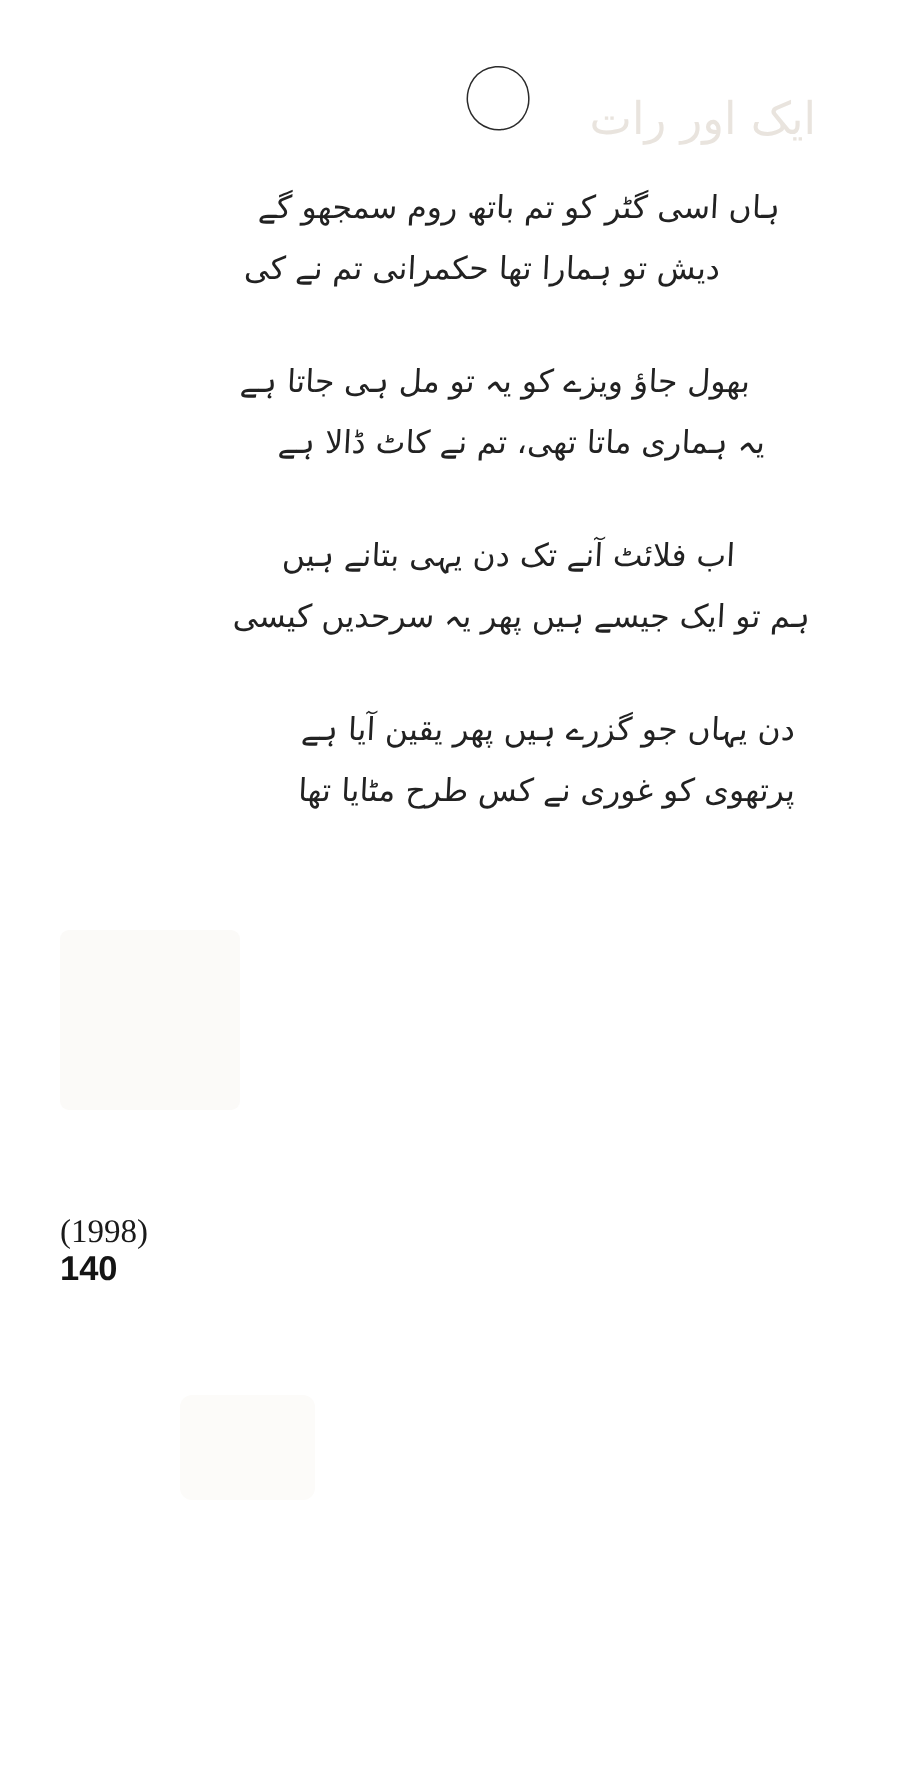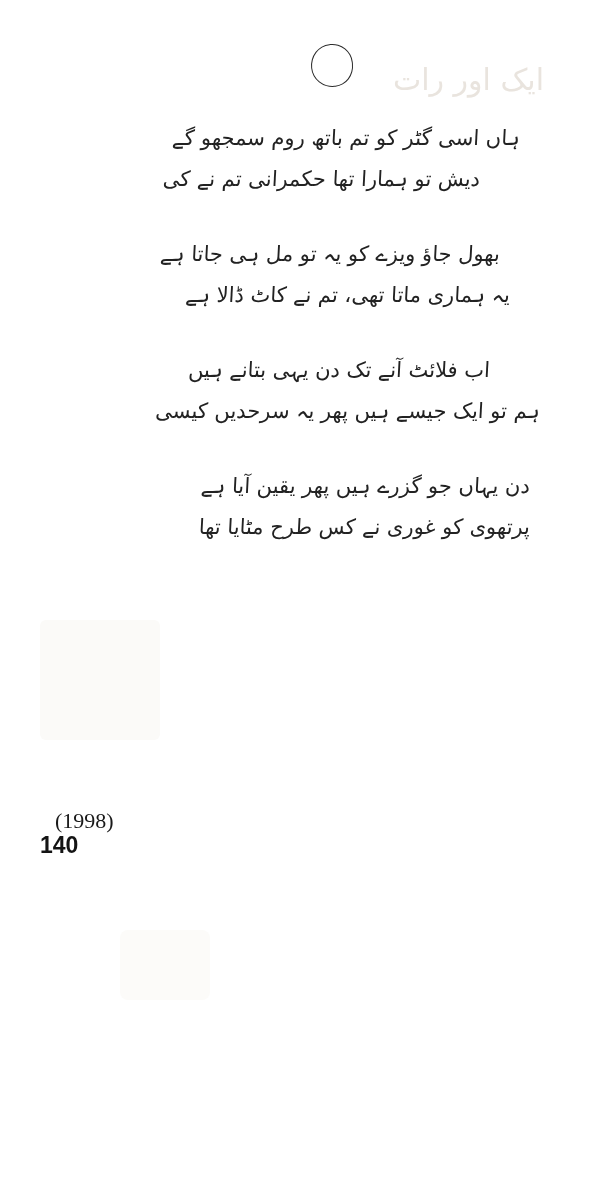--- a/index.html
+++ b/index.html
@@ -96,21 +96,21 @@
   }
   .couplet.c2 .misra1 { padding-right: 100px; }
   .couplet.c2 .misra2 { padding-right: 90px; }
   .couplet.c3 .misra1 { padding-right: 110px; }
   .couplet.c3 .misra2 { padding-right: 60px; }
   .couplet.c4 .misra1 { padding-right: 70px; }
   .couplet.c4 .misra2 { padding-right: 70px; }
 
   .year {
     position: absolute;
-    left: 55px;
+    left: 40px;
     top: 808px;
     font-family: "Liberation Serif", serif;
     font-size: 22px;
     color: #1a1a1a;
     direction: ltr;
   }
   .page-number {
     position: absolute;
     left: 40px;
     bottom: 42px;

